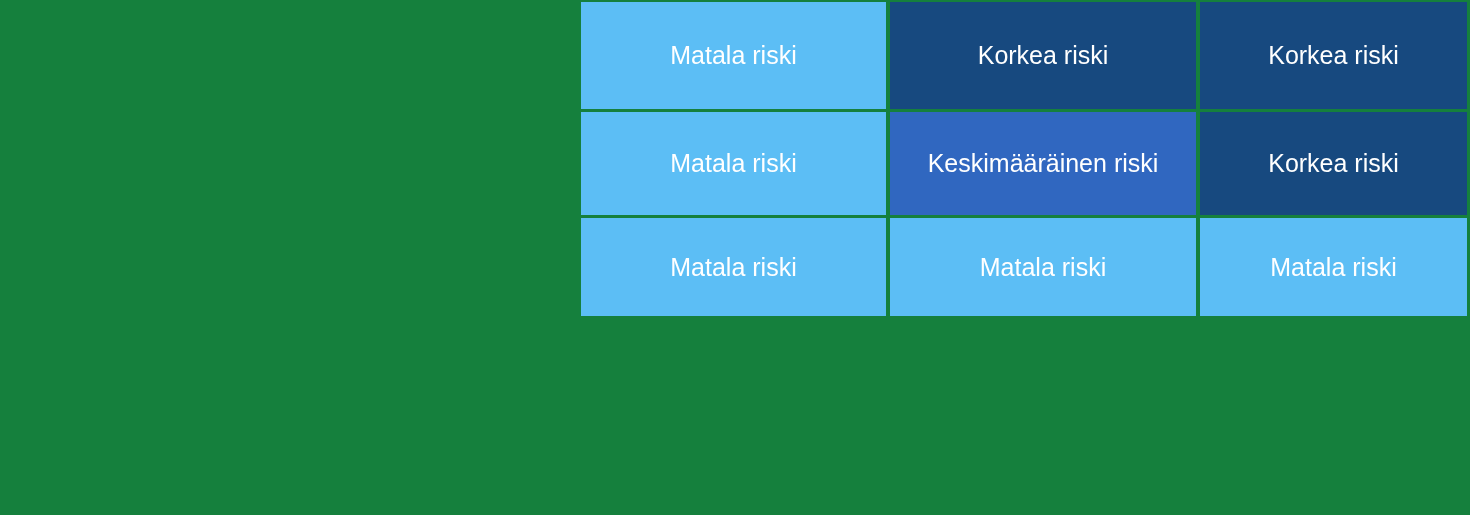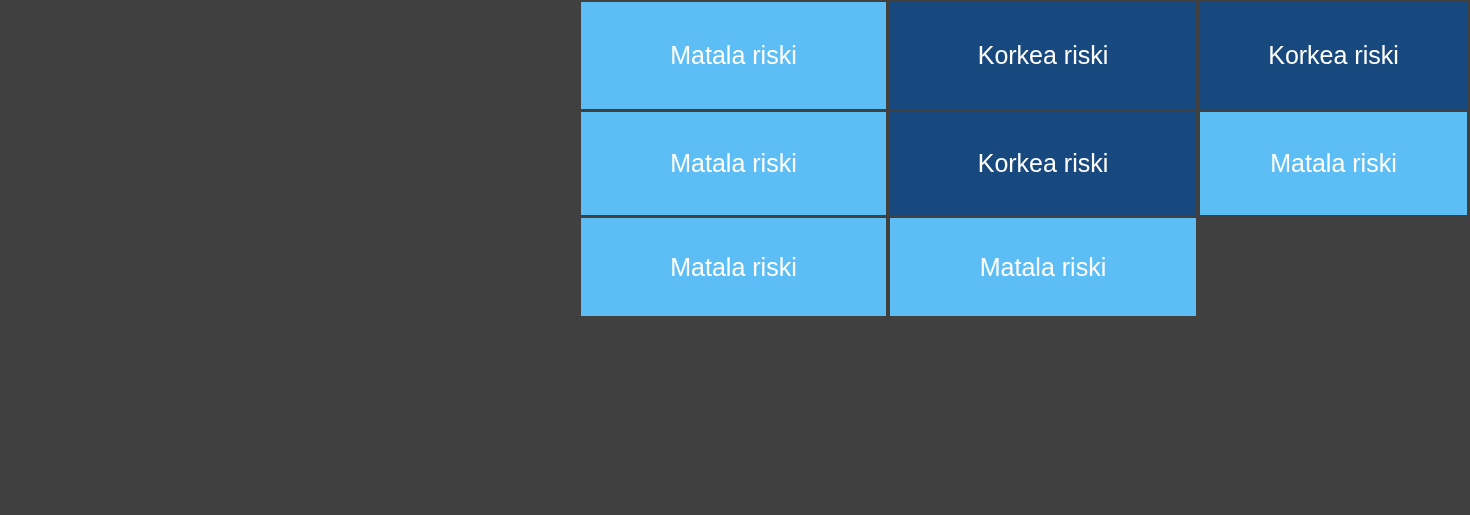--- a/index.html
+++ b/index.html
@@ -10,21 +10,21 @@
     width: 1470px;
     height: 515px;
     background: #000000;
     overflow: hidden;
     font-family: "Liberation Sans", sans-serif;
   }
   .canvas {
     position: relative;
     width: 1470px;
     height: 515px;
-    background: #404040;
+    background: #15803d;
   }
   .matrix {
     position: absolute;
     left: 581px;
     top: 2px;
     display: grid;
     grid-template-columns: 305px 306px 267px;
     grid-template-rows: 107px 103px 98px;
     column-gap: 4px;
     row-gap: 3px;
@@ -43,18 +43,19 @@
 </head>
 <body>
 
 <div class="canvas">
   <div class="matrix">
 
   <div class="cell" style="background: rgb(92, 190, 245); color: rgb(255, 255, 255);">Matala riski</div>
       <div class="cell" style="background: rgb(23, 73, 127); color: rgb(255, 255, 255);">Korkea riski</div>
       <div class="cell" style="background: rgb(23, 73, 127); color: rgb(255, 255, 255);">Korkea riski</div>
       <div class="cell" style="background: rgb(92, 190, 245); color: rgb(255, 255, 255);">Matala riski</div>
+      <div class="cell" style="background: rgb(48, 103, 192); color: rgb(255, 255, 255);">Keskimääräinen riski</div>
       <div class="cell" style="background: rgb(23, 73, 127); color: rgb(255, 255, 255);">Korkea riski</div>
       <div class="cell" style="background: rgb(92, 190, 245); color: rgb(255, 255, 255);">Matala riski</div>
       <div class="cell" style="background: rgb(92, 190, 245); color: rgb(255, 255, 255);">Matala riski</div>
       <div class="cell" style="background: rgb(92, 190, 245); color: rgb(255, 255, 255);">Matala riski</div>
     </div>
 </div>
 
 </body></html>

